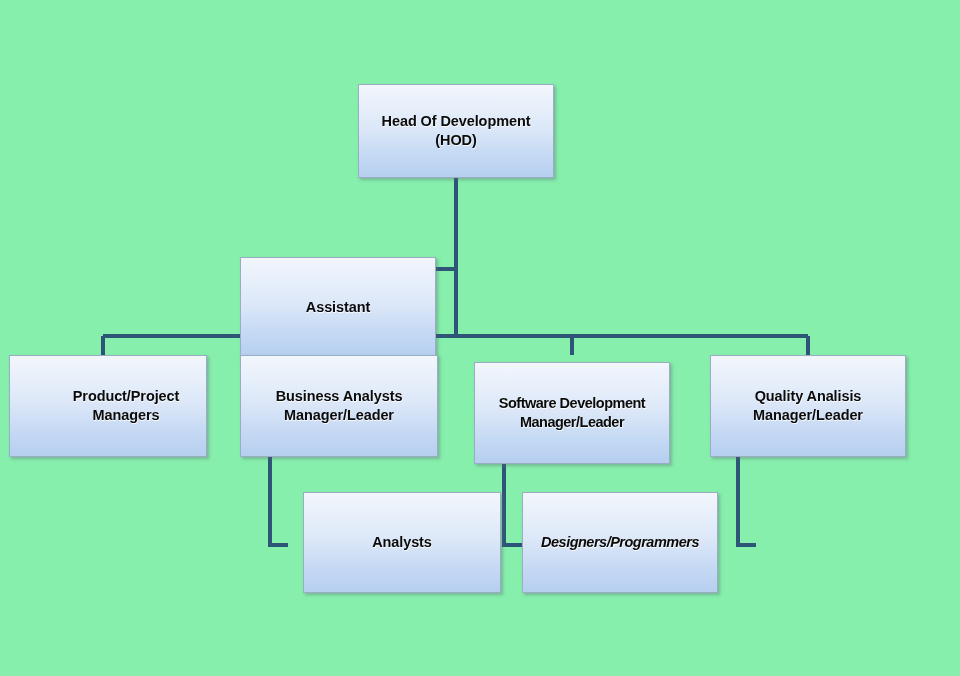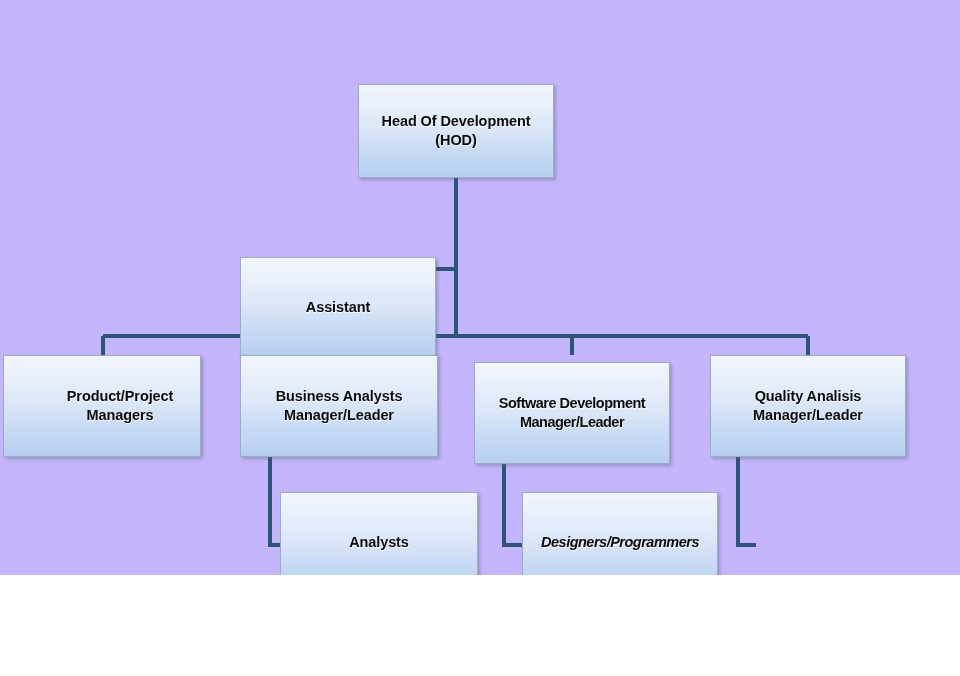--- a/index.html
+++ b/index.html
@@ -7,22 +7,22 @@
     margin: 0;
     padding: 0;
     background: #ffffff;
   }
   body {
     font-family: "Liberation Sans", sans-serif;
   }
   #chart-canvas {
     position: relative;
     width: 960px;
-    height: 575px;
-    background: #c4b5fd;
+    height: 676px;
+    background: #86efac;
     overflow: hidden;
   }
   
   #connector-layer {
     position: absolute;
     left: 0;
     top: 0;
     width: 960px;
     height: 676px;
     z-index: 1;
@@ -87,41 +87,41 @@
 
   <div class="node" style="left:358px; top:84px; width:196px; height:94px;">
     <span class="node-label">Head Of Development
 (HOD)</span>
   </div>
 
   <div class="node" style="left:240px; top:219px; width:196px; height:100px;margin-top:38px;">
     <span class="node-label">Assistant</span>
   </div>
 
-  <div class="node" style="left:3px; top:355px; width:198px; height:102px;padding-left:36px;">
+  <div class="node" style="left:9px; top:355px; width:198px; height:102px;padding-left:36px;">
     <span class="node-label">Product/Project
 Managers</span>
   </div>
 
   <div class="node" style="left:240px; top:355px; width:198px; height:102px;">
     <span class="node-label">Business Analysts
 Manager/Leader</span>
   </div>
 
   <div class="node" style="left:474px; top:355px; width:196px; height:102px;margin-top:7px;">
     <span class="node-label tight">Software Development
 Manager/Leader</span>
   </div>
 
   <div class="node" style="left:710px; top:355px; width:196px; height:102px;">
     <span class="node-label">Quality Analisis
 Manager/Leader</span>
   </div>
 
-  <div class="node" style="left:280px; top:492px; width:198px; height:101px;text-align:center;">
+  <div class="node" style="left:303px; top:492px; width:198px; height:101px;text-align:center;">
     <span class="node-label">Analysts</span>
   </div>
 
   <div class="node" style="left:522px; top:492px; width:196px; height:101px;font-style:italic;">
     <span class="node-label tight">Designers/Programmers</span>
   </div>
 
 
 </div>
 

